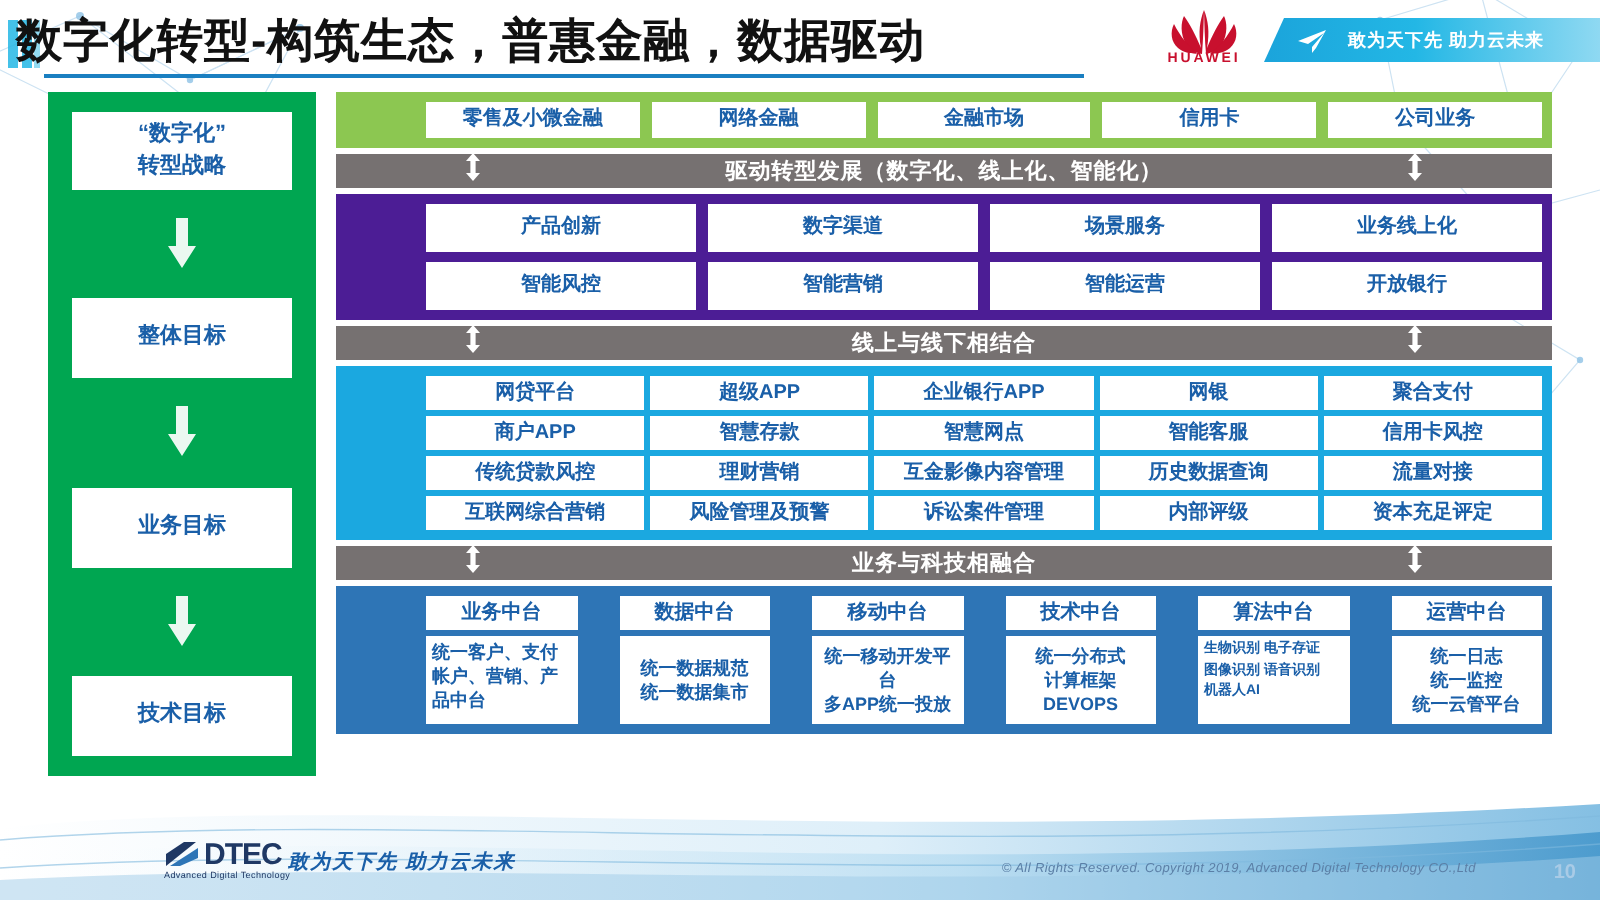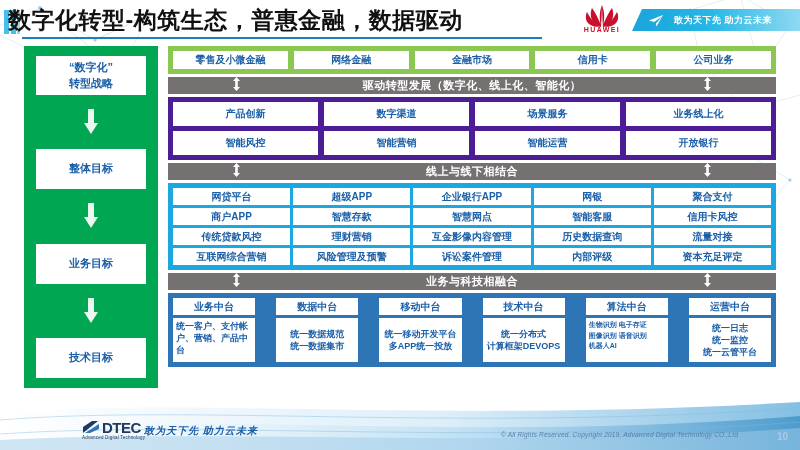--- a/index.html
+++ b/index.html
@@ -73,21 +73,21 @@
   .left-box.tall { height: 39px; }
   .left-box.std  { height: 40px; }
   .down-arrow {
     width: 18px; flex: 1 1 auto; min-height: 20px;
     display: flex; align-items: center; justify-content: center;
   }
 
   
   .right-col { position: absolute; left: 168px; top: 46px; width: 608px; }
 
-  .band { width: 100%; }
+  .band { width: 100%; padding-left: 40px; }
   .band-inner {
     display: flex; gap: 6px; padding: 5px;
   }
   .cell {
     flex: 1 1 0; background: #ffffff; text-align: center;
     display: flex; align-items: center; justify-content: center;
     color: #1a5fa8; font-size: 10px; font-weight: bold;
     line-height: 1.35; padding: 3px 2px;
   }
 

